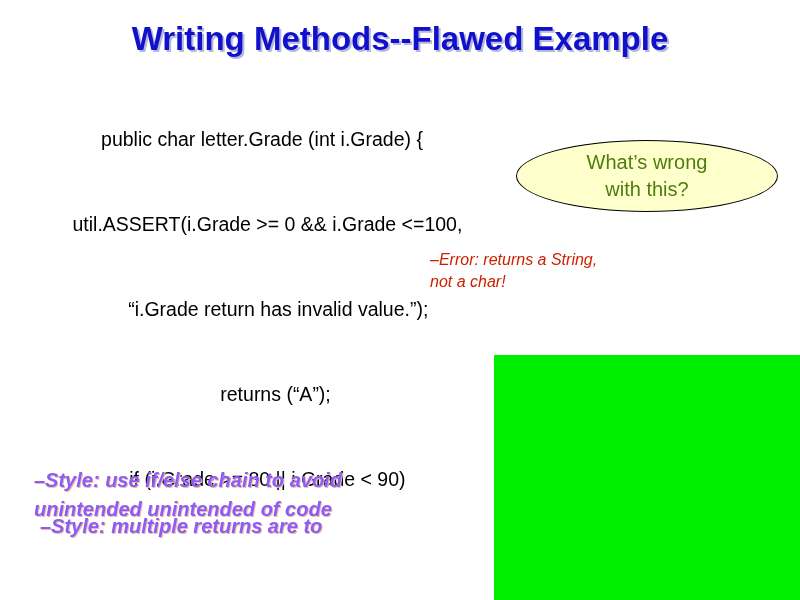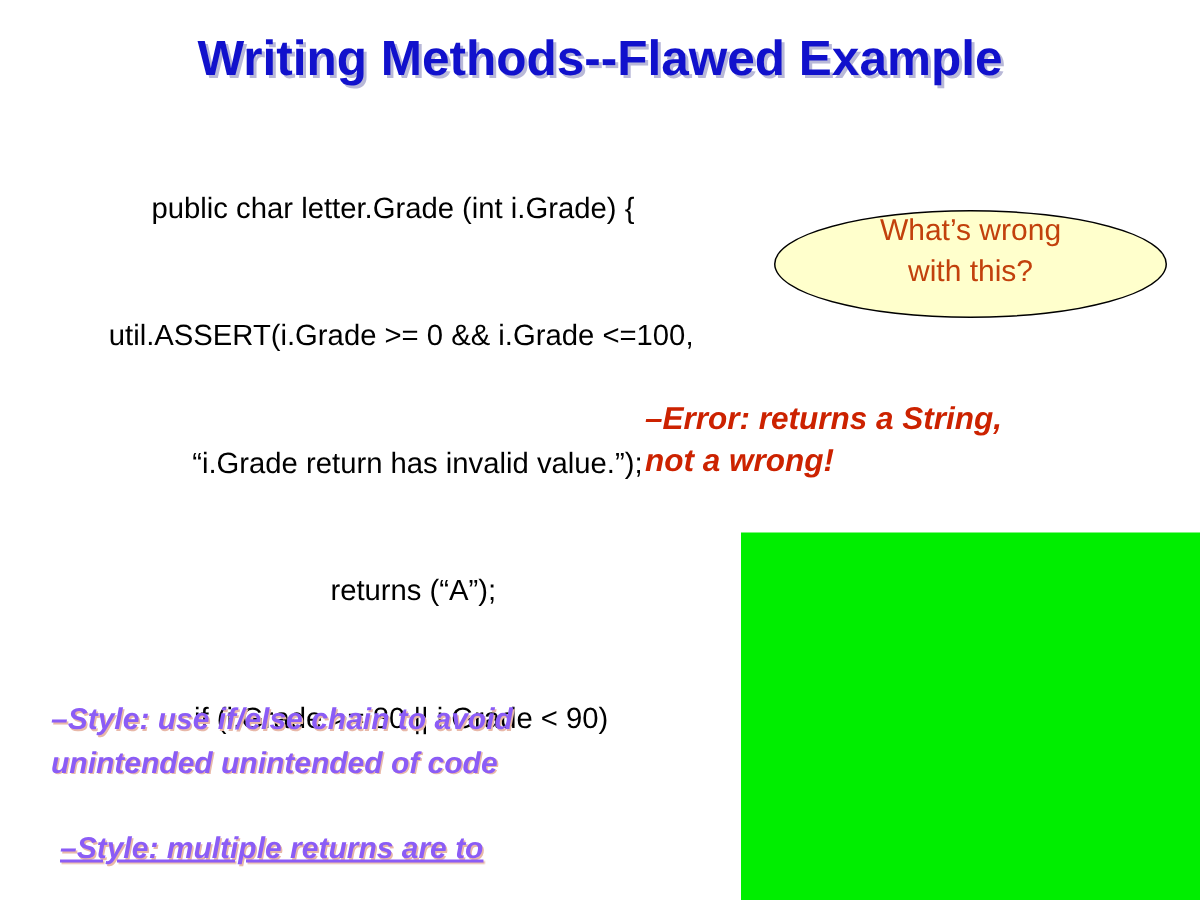--- a/index.html
+++ b/index.html
@@ -51,34 +51,35 @@
     top: 140px;
     width: 262px;
     height: 72px;
     background: #ffffcc;
     border: 1.5px solid #000000;
     border-radius: 50% / 50%;
     box-sizing: border-box;
     display: flex;
     flex-direction: column;
     align-items: center;
+    justify-content: center;
     font-size: 20px;
-    color: #c2410c;
+    color: #4d7c0f;
     line-height: 1.35;
   }
   .callout div {
     text-align: center;
   }
   .error-note {
     position: absolute;
     left: 430px;
-    top: 266px;
+    top: 249px;
     width: 360px;
-    font-size: 21px;
-    font-weight: bold;
+    font-size: 16px;
+    font-weight: normal;
     font-style: italic;
     color: #cc2200;
     line-height: 1.35;
   }
   .green-box {
     position: absolute;
     left: 494px;
     top: 355px;
     width: 306px;
     height: 245px;
@@ -93,23 +94,22 @@
     line-height: 1.45;
     text-shadow: 1px 1px 0 #e8b8a8;
   }
   .style-note-1 {
     left: 34px;
     top: 466px;
     width: 400px;
   }
   .style-note-2 {
     left: 40px;
-    top: 552px;
+    top: 512px;
     width: 400px;
-    text-decoration: underline;
   }
 </style>
 </head>
 <body>
 
 <div class="slide">
 
   <div class="title">Writing Methods--Flawed Example</div>
 
   <div class="code-block">
@@ -128,21 +128,21 @@
     
   </div>
 
   <div class="callout">
     <div>What’s wrong</div>
     <div>with this?</div>
   </div>
 
   <div class="error-note">
     <div>–Error: returns a String,</div>
-    <div>not a wrong!</div>
+    <div>not a char!</div>
   </div>
 
   <div class="style-note style-note-1">
     <div>–Style: use if/else chain to avoid</div>
     <div>unintended unintended of code</div>
   </div>
 
   <div class="style-note style-note-2">
     <div>–Style: multiple returns are to</div>
   </div>

